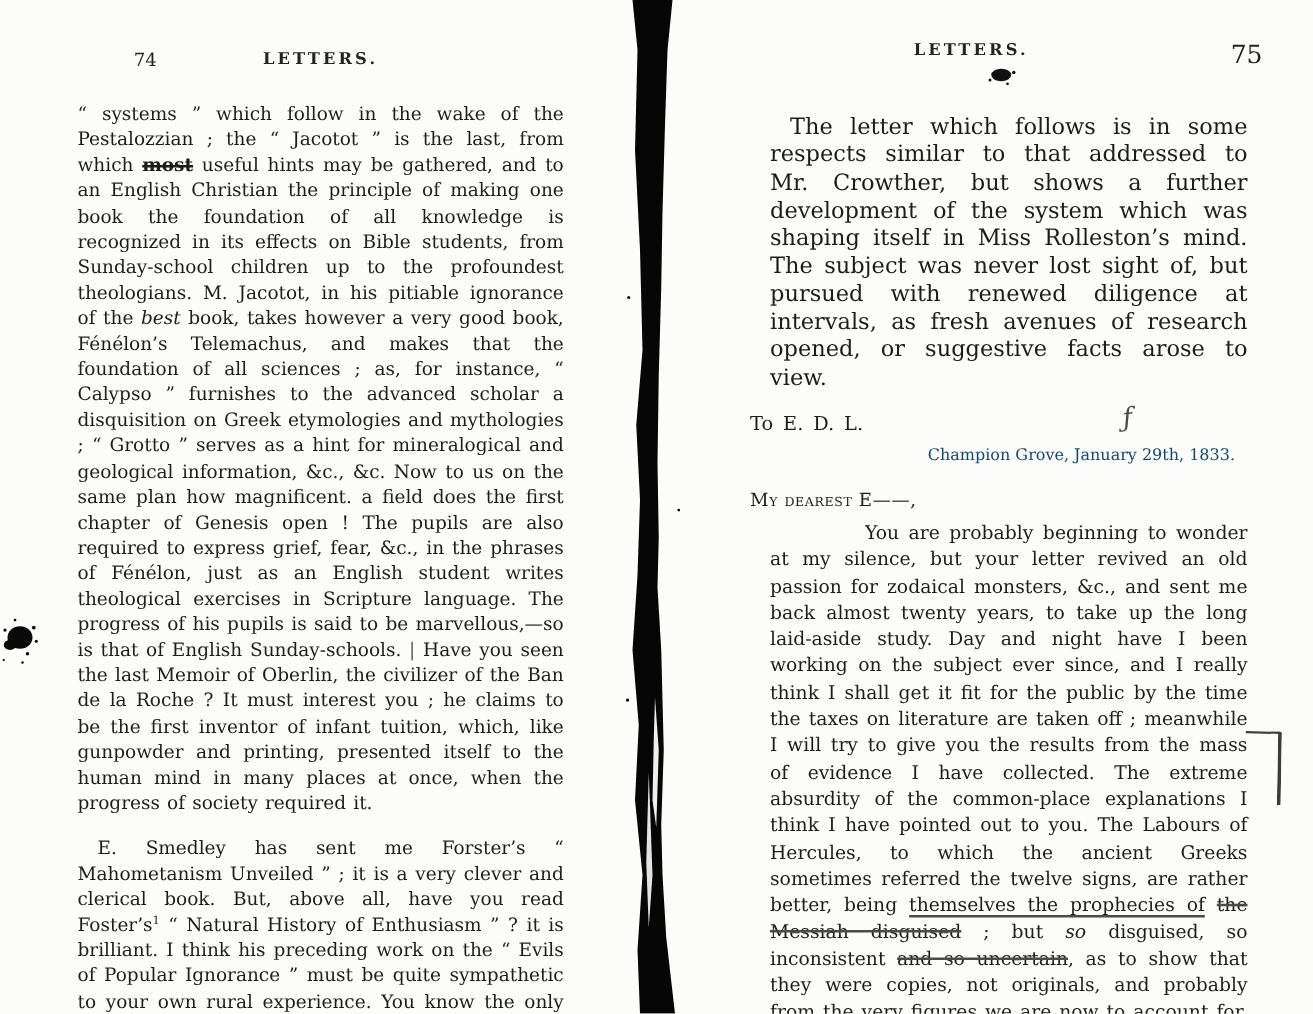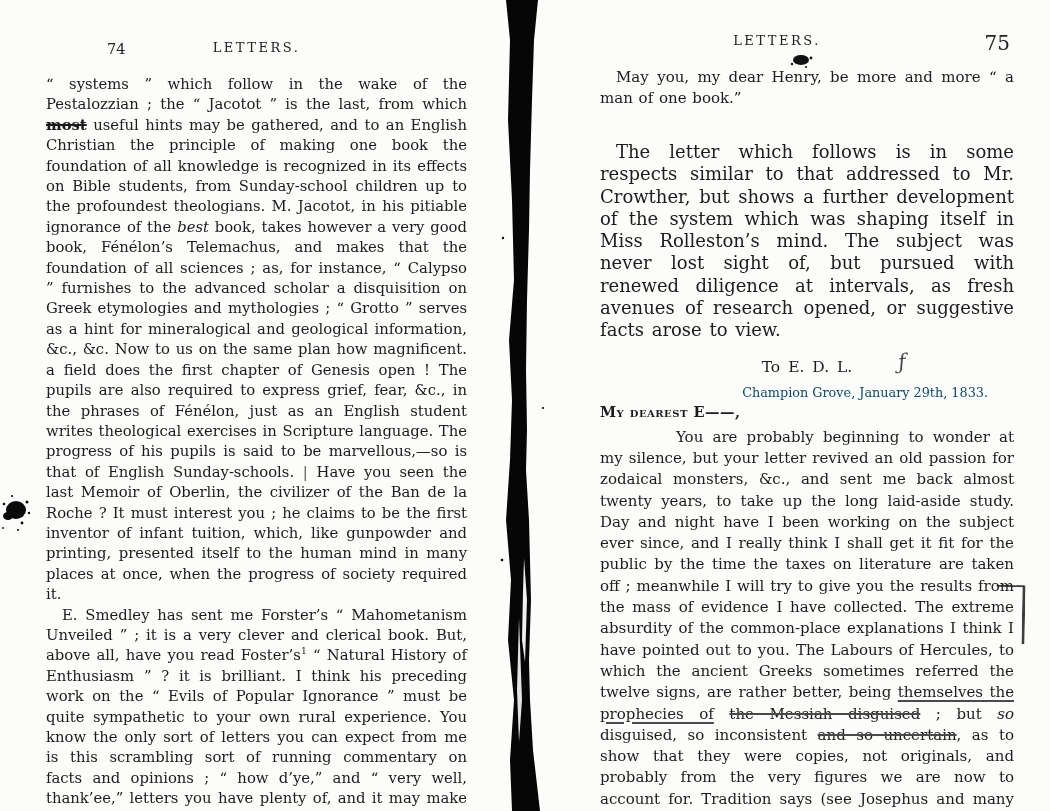--- a/index.html
+++ b/index.html
@@ -9,51 +9,51 @@
     font-family:"DejaVu Serif","Liberation Serif",serif;
     color:#1c1c1c;
   }
   #scan{position:absolute;inset:0;}
   .page{position:absolute;}
   #left-page{left:46px;top:40px;width:421px;}
   #right-page{left:600px;top:33px;width:414px;}
   .head{position:relative;height:26px;margin-bottom:8px;}
   .running-head{
     position:absolute;left:0;right:0;text-align:center;
-    font-size:13px;letter-spacing:2.5px;font-weight:400;color:#222;
+    font-size:13px;letter-spacing:2.5px;font-weight:700;color:#222;
   }
   #right-page .running-head{right:60px;}
   .pageno{position:absolute;top:1px;font-size:14.5px;color:#222;}
   .pageno.pn-left{left:22px;margin-left:39px;}
   .pageno.pn-right{right:4px;top:-2px;font-size:20px;}
-  .body-text p{margin:0;text-align:justify;word-spacing:1px;}
+  .body-text p{margin:16px;text-align:justify;word-spacing:1px;}
   #left-page .body-text p{font-size:14.8px;line-height:20.4px;}
   .para-indent{text-indent:16px;}
   .para-bigindent{text-indent:76px;}
   .intro-para{font-size:15px;line-height:21px;}
   .editorial-para{
     margin-top:32px !important;
     font-size:18px;line-height:22.3px;word-spacing:2px !important;
   }
   .salutation{
-    margin-top:16px;text-align:center;font-size:15.5px;
+    margin-top:16px;text-align:left;font-size:15.5px;
     word-spacing:3px;position:relative;
   }
   .margin-mark{
     position:absolute;right:108px;top:-8px;
     font-size:21px;font-style:italic;color:#4a4a4a;
     transform:rotate(-6deg);
   }
   .dateline{
     margin-top:9px;text-align:right;padding-right:26px;
     font-size:12.8px;color:#0c4a6e;
   }
   .greeting{
-    margin-top:3px;font-size:14.5px;
-    font-variant:small-caps;letter-spacing:0.5px;font-weight:bold;
+    margin-top:21px;font-size:14.5px;
+    font-variant:small-caps;letter-spacing:0.5px;
   }
   .letter-body{margin-top:7px !important;font-size:15px;line-height:21.3px;}
   
   .seg-i{font-style:italic;}
   .seg-sup{vertical-align:super;font-size:0.62em;line-height:0;}
   .seg-struck{
     font-weight:600;
     text-decoration:line-through;
     text-decoration-thickness:2px;
     text-decoration-color:#1c1c1c;
@@ -128,21 +128,20 @@
 
     </div>
   </div>
 
   <div class="page" id="right-page">
     <div class="head">
       <span class="running-head">LETTERS.</span>
       <span class="pageno pn-right">75</span>
     </div>
     <div class="body-text">
-      <p class="intro-para para-indent"><span>May you, my dear Henry, be more and more “ a man of one book.”</span></p>
       <p class="editorial-para para-indent">The letter which follows is in some respects similar to that addressed to Mr. Crowther, but shows a further development of the system which was shaping itself in Miss Rolleston’s mind.  The subject was never lost sight of, but pursued with renewed diligence at intervals, as fresh avenues of research opened, or suggestive facts arose to view.</p>
       <div class="salutation">
         <span>To E. D. L.</span>
         <span class="margin-mark">ƒ</span>
       </div>
       <div class="dateline">Champion Grove, January 29th, 1833.</div>
       <div class="greeting">My dearest E——,</div>
       <p class="letter-body para-bigindent"><span>You are probably beginning to wonder at my silence, but your letter revived an old passion for zodaical monsters, &amp;c., and sent me back almost twenty years, to take up the long laid-aside study.  Day and night have I been working on the subject ever since, and I really think I shall get it fit for the public by the time the taxes on literature are taken off ; meanwhile I will try to give you the results from the mass of evidence I have collected.  The extreme absurdity of the common-place explanations I think I have pointed out to you.  The Labours of Hercules, to which the ancient Greeks sometimes referred the twelve signs, are rather better, being </span><span class="seg-u">themselves the prophecies of</span><span> </span><span class="seg-strikep">the Messiah disguised</span><span> ; but </span><span class="seg-i">so</span><span> disguised, so inconsistent </span><span class="seg-strikep">and so uncertain</span><span>, as to show that they were copies, not originals, and probably from the very figures we are now to account for.  Tradition says (see Josephus and many other authorities) that the twelve signs were borne on the banners of the twelve tribes,—a sort of bearing such as</span></p>
     </div>
   </div>

